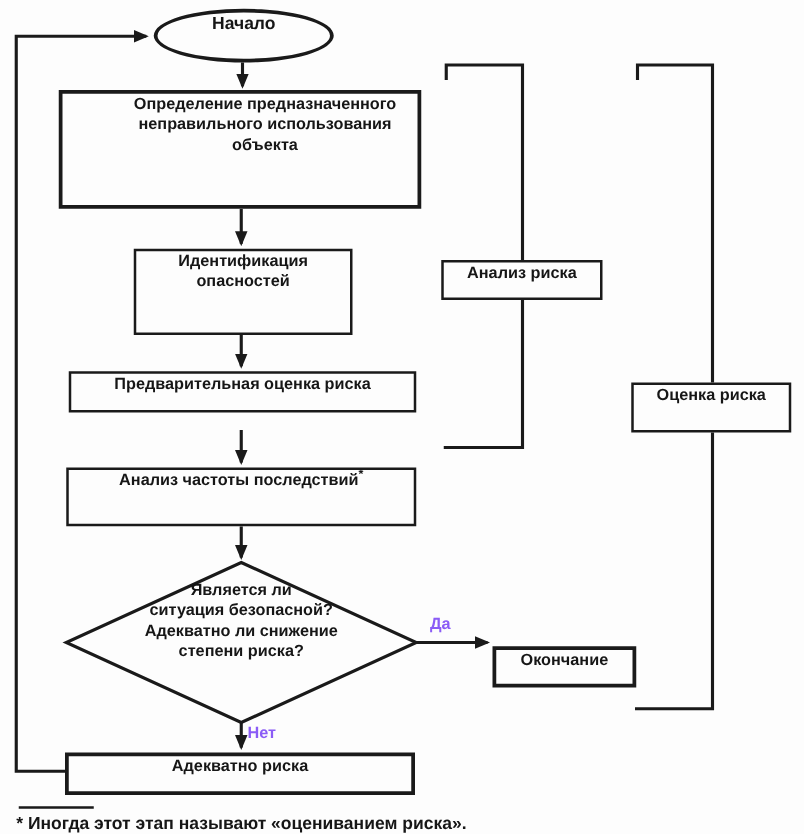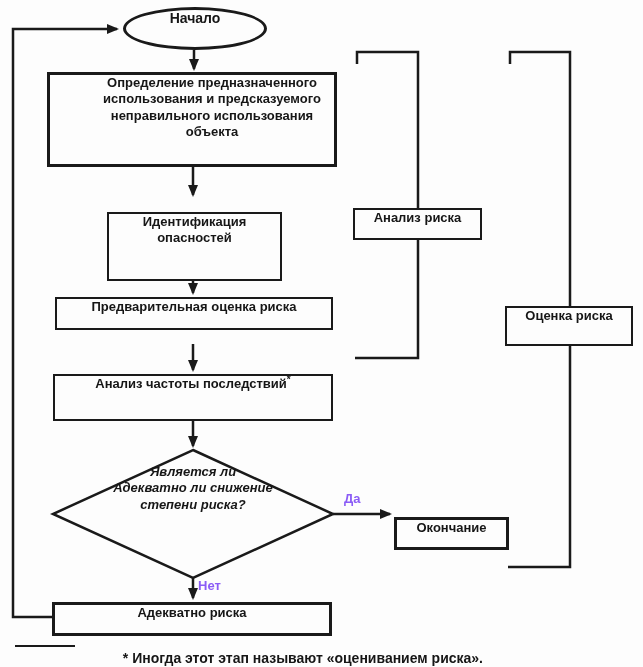--- a/index.html
+++ b/index.html
@@ -38,21 +38,20 @@
   .box    { border: 2px solid #1a1a1a; }
   .thick  { border-width: 3px; }
   .ellipse {
     border: 3px solid #1a1a1a;
     border-radius: 50%;
     font-size: 14px;
   }
   .bare {
     border: none;
     background: transparent;
-    font-style: italic;
   }
   .edge-label {
     position: absolute;
     z-index: 2;
     font-weight: bold;
     font-size: 13px;
     color: #8b5cf6;
   }
   .ln { display: block; }
   sup.fn {
@@ -62,21 +61,21 @@
   }
   #footnote {
     position: absolute;
     z-index: 2;
     left: 13px;
     top: 650px;
     width: 470px;
     font-weight: bold;
     font-size: 14px;
     color: #161616;
-    text-align: right;
+    text-align: left;
   }
   #footnote-rule {
     position: absolute;
     z-index: 2;
     left: 15px;
     top: 645px;
     width: 60px;
     height: 2px;
     background: #1a1a1a;
   }
@@ -106,40 +105,40 @@
       <path d="M510,64 V52 H570 V567 H508"></path>
     </g>
   </svg>
 
   <div class="node ellipse" style="left:123px; top:7px; width:144px; height:43px;">
     <span>Начало</span>
   </div>
 
   <div class="node box thick" style="left:47px; top:72px; width:290px; height:95px;padding-left:40px;">
     <span class="ln">Определение предназначенного</span>
-    <span class="ln">использования и предсказуемого</span>
     <span class="ln">неправильного использования</span>
     <span class="ln">объекта</span>
   </div>
 
-  <div class="node box" style="left:107px; top:199px; width:175px; height:69px;margin-top:13px;">
+  <div class="node box" style="left:107px; top:199px; width:175px; height:69px;">
     <span class="ln">Идентификация</span>
     <span class="ln">опасностей</span>
   </div>
 
   <div class="node box" style="left:55px; top:297px; width:278px; height:33px;">
     <span>Предварительная оценка риска</span>
   </div>
 
   <div class="node box" style="left:53px; top:374px; width:280px; height:47px;">
     <span class="ln"><span>Анализ частоты последствий</span><sup class="fn">*</sup></span>
   </div>
 
   <div class="node bare" style="left:93px; top:464px; width:200px; height:100px;">
     <span class="ln">Является ли</span>
+    <span class="ln">ситуация безопасной?</span>
     <span class="ln">Адекватно ли снижение</span>
     <span class="ln">степени риска?</span>
   </div>
 
   <div class="edge-label" style="left:344px; top:491px;">Да</div>
 
   <div class="edge-label" style="left:198px; top:578px;">Нет</div>
 
   <div class="node box thick" style="left:394px; top:496px; width:115px; height:33px;margin-top:21px;">
     <span>Окончание</span>

